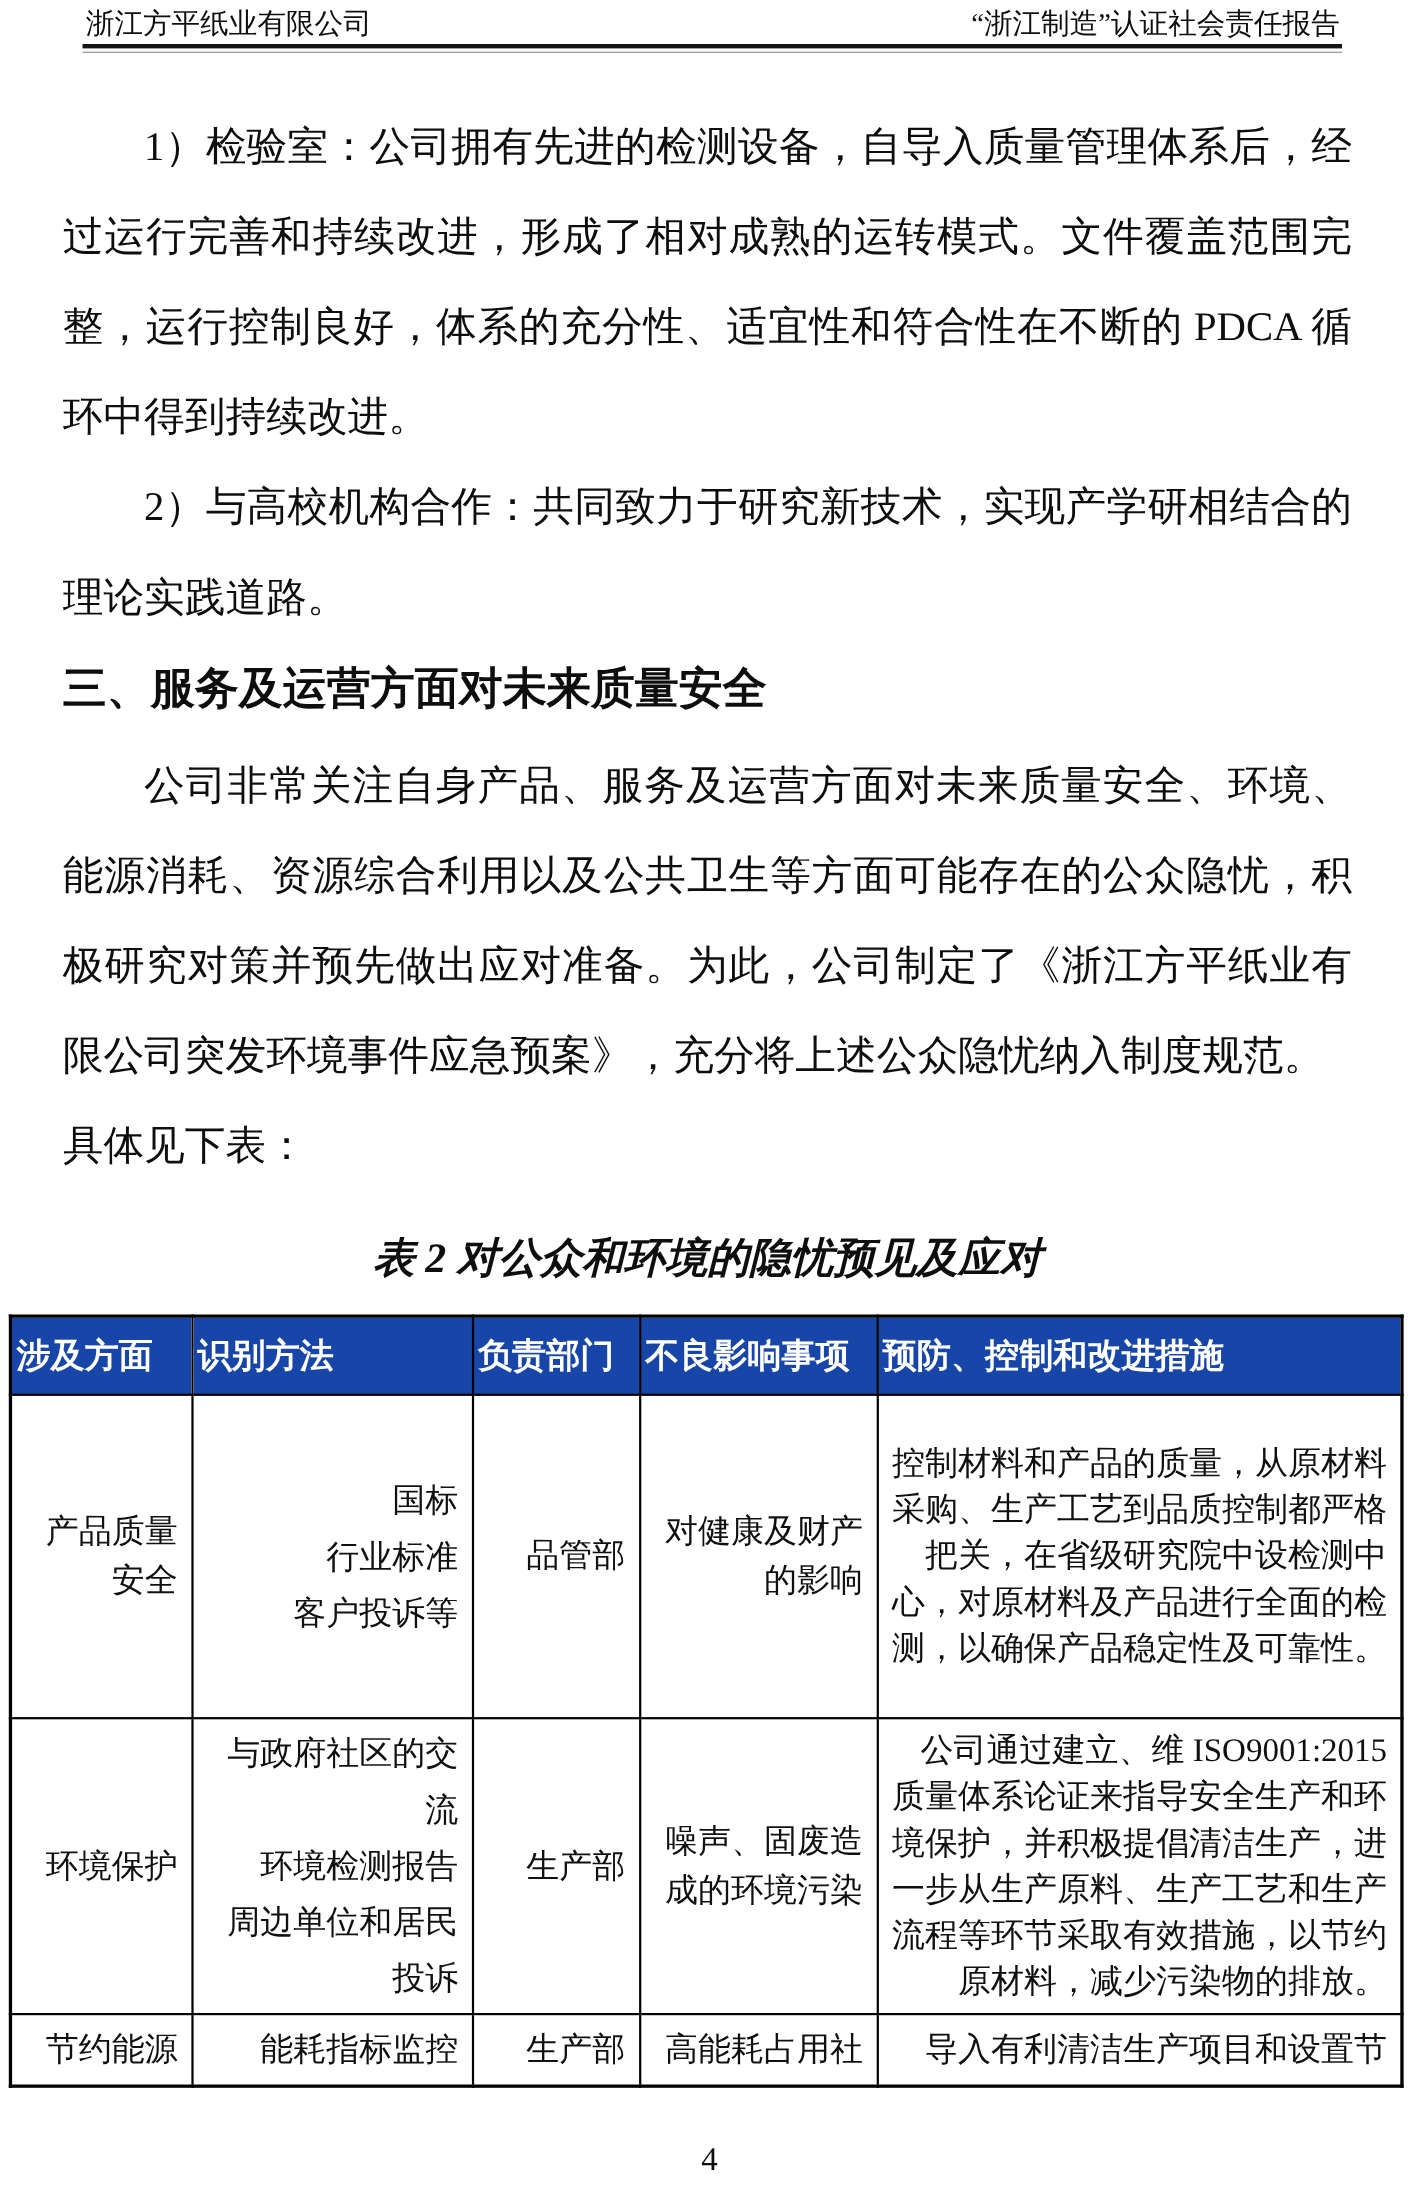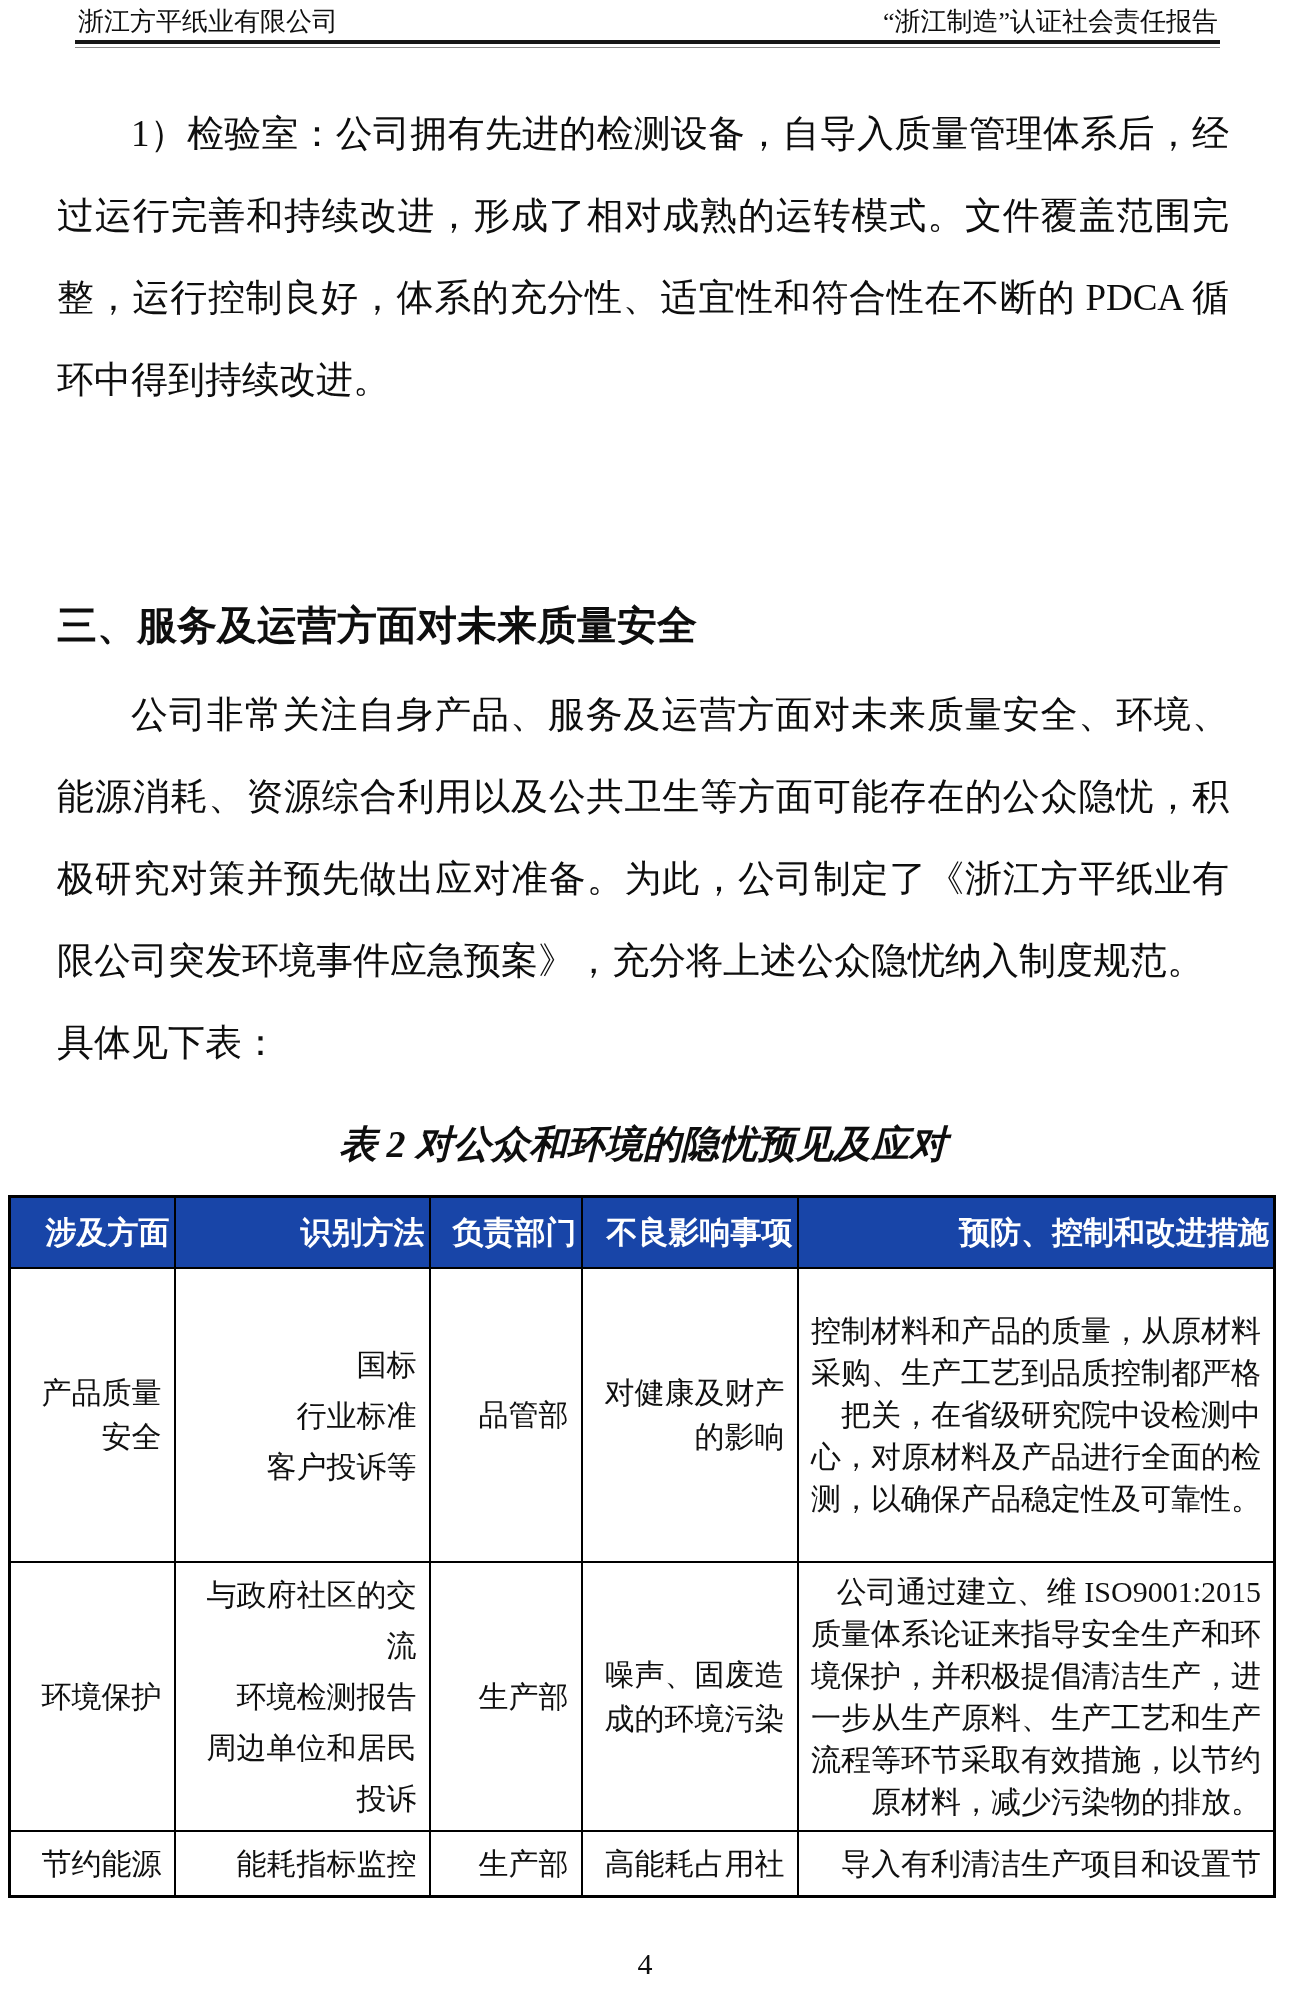--- a/index.html
+++ b/index.html
@@ -58,21 +58,21 @@
   table.resp th, table.resp td{
     border:2px solid #000;
     vertical-align:middle;
     overflow:hidden;
   }
   table.resp th{
     height:69px;
     background:#1845A8;
     color:#ffffff;
     font-size:31px;font-weight:bold;
-    text-align:right;
+    text-align:left;
     padding:0 4px;
   }
   table.resp td{
     font-size:30px;color:#101010;
     padding:6px 12px 6px 12px;
     text-align:right;
   }
   tr.r1{height:294px;}
   tr.r2{height:248px;}
   tr.r3{height:56px;}
@@ -93,20 +93,21 @@
 <div class="page">
 
   <div class="pg-header">
     <span>浙江方平纸业有限公司</span>
     <span>“浙江制造”认证社会责任报告</span>
   </div>
   <div class="header-rule"></div>
 
   <div class="bodyblock p1 indent">1）检验室：公司拥有先进的检测设备，自导入质量管理体系后，经过运行完善和持续改进，形成了相对成熟的运转模式。文件覆盖范围完整，运行控制良好，体系的充分性、适宜性和符合性在不断的 PDCA 循环中得到持续改进。</div>
 
+  <div class="bodyblock p2 indent">2）与高校机构合作：共同致力于研究新技术，实现产学研相结合的理论实践道路。</div>
 
   <div class="sec-heading">三、服务及运营方面对未来质量安全</div>
 
   <div class="bodyblock p3">
     <div class="indent">公司非常关注自身产品、服务及运营方面对未来质量安全、环境、能源消耗、资源综合利用以及公共卫生等方面可能存在的公众隐忧，积极研究对策并预先做出应对准备。为此，公司制定了《浙江方平纸业有限公司突发环境事件应急预案》，充分将上述公众隐忧纳入制度规范。</div>
     <div class="p3-tail">具体见下表：</div>
   </div>
 
   <div class="tbl-title">表 2 对公众和环境的隐忧预见及应对</div>
 

